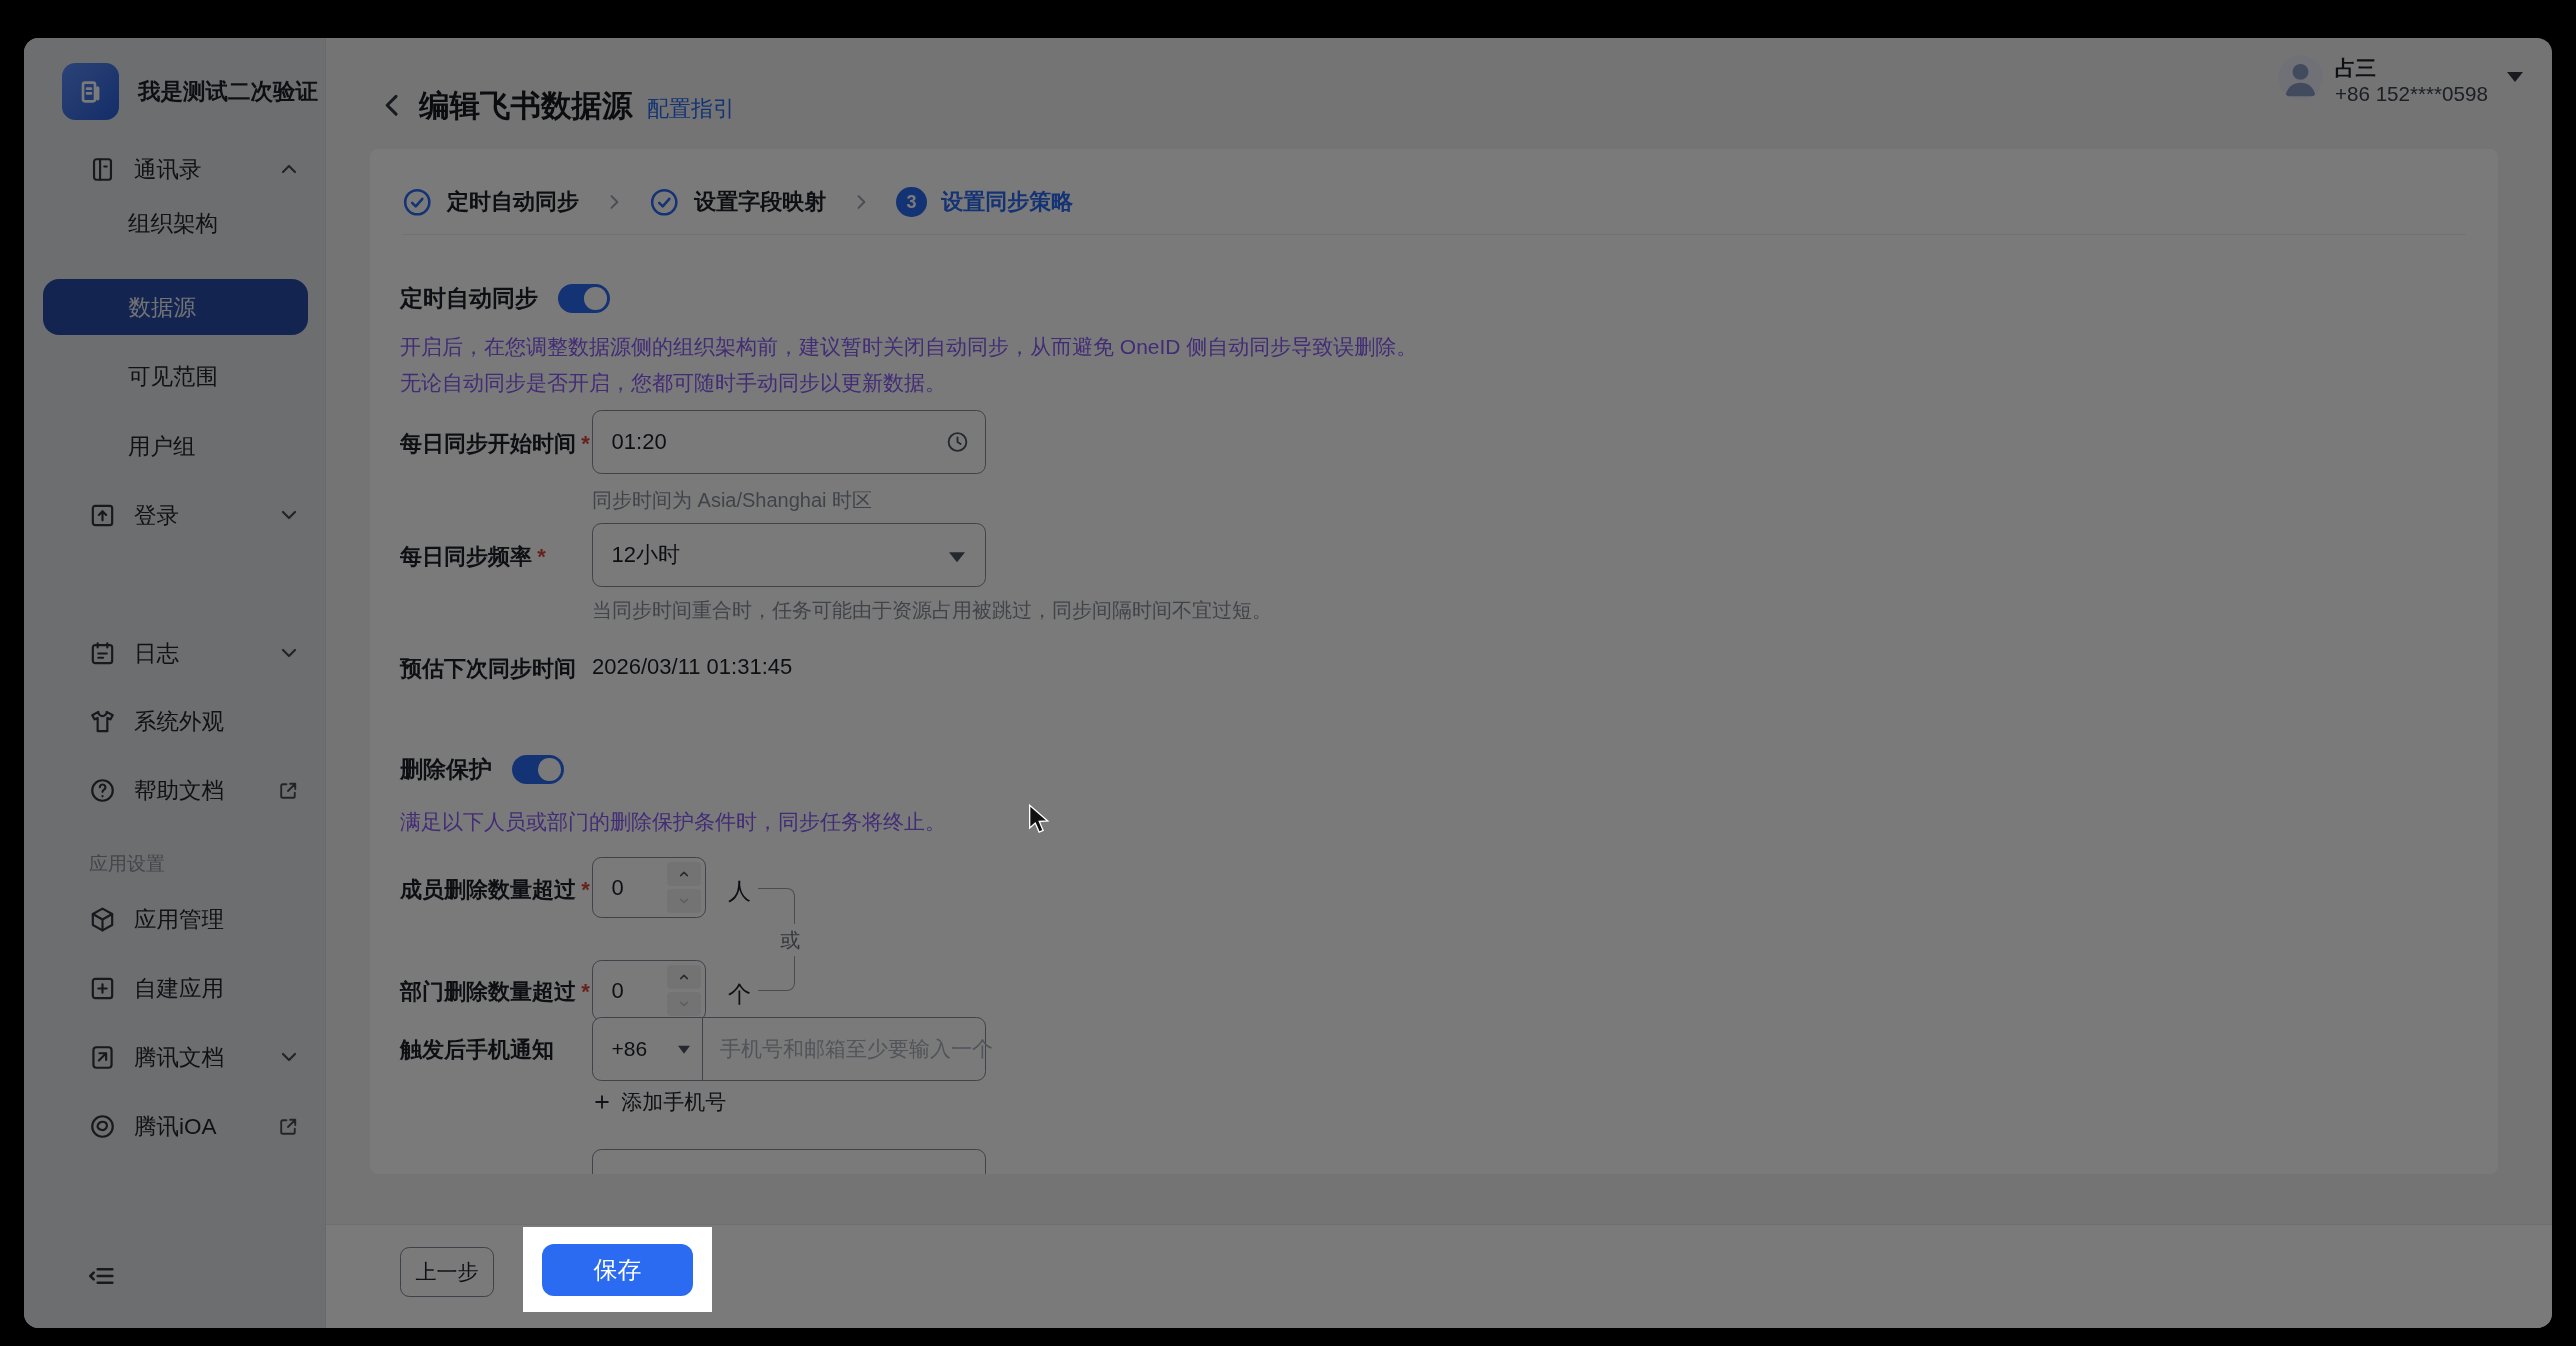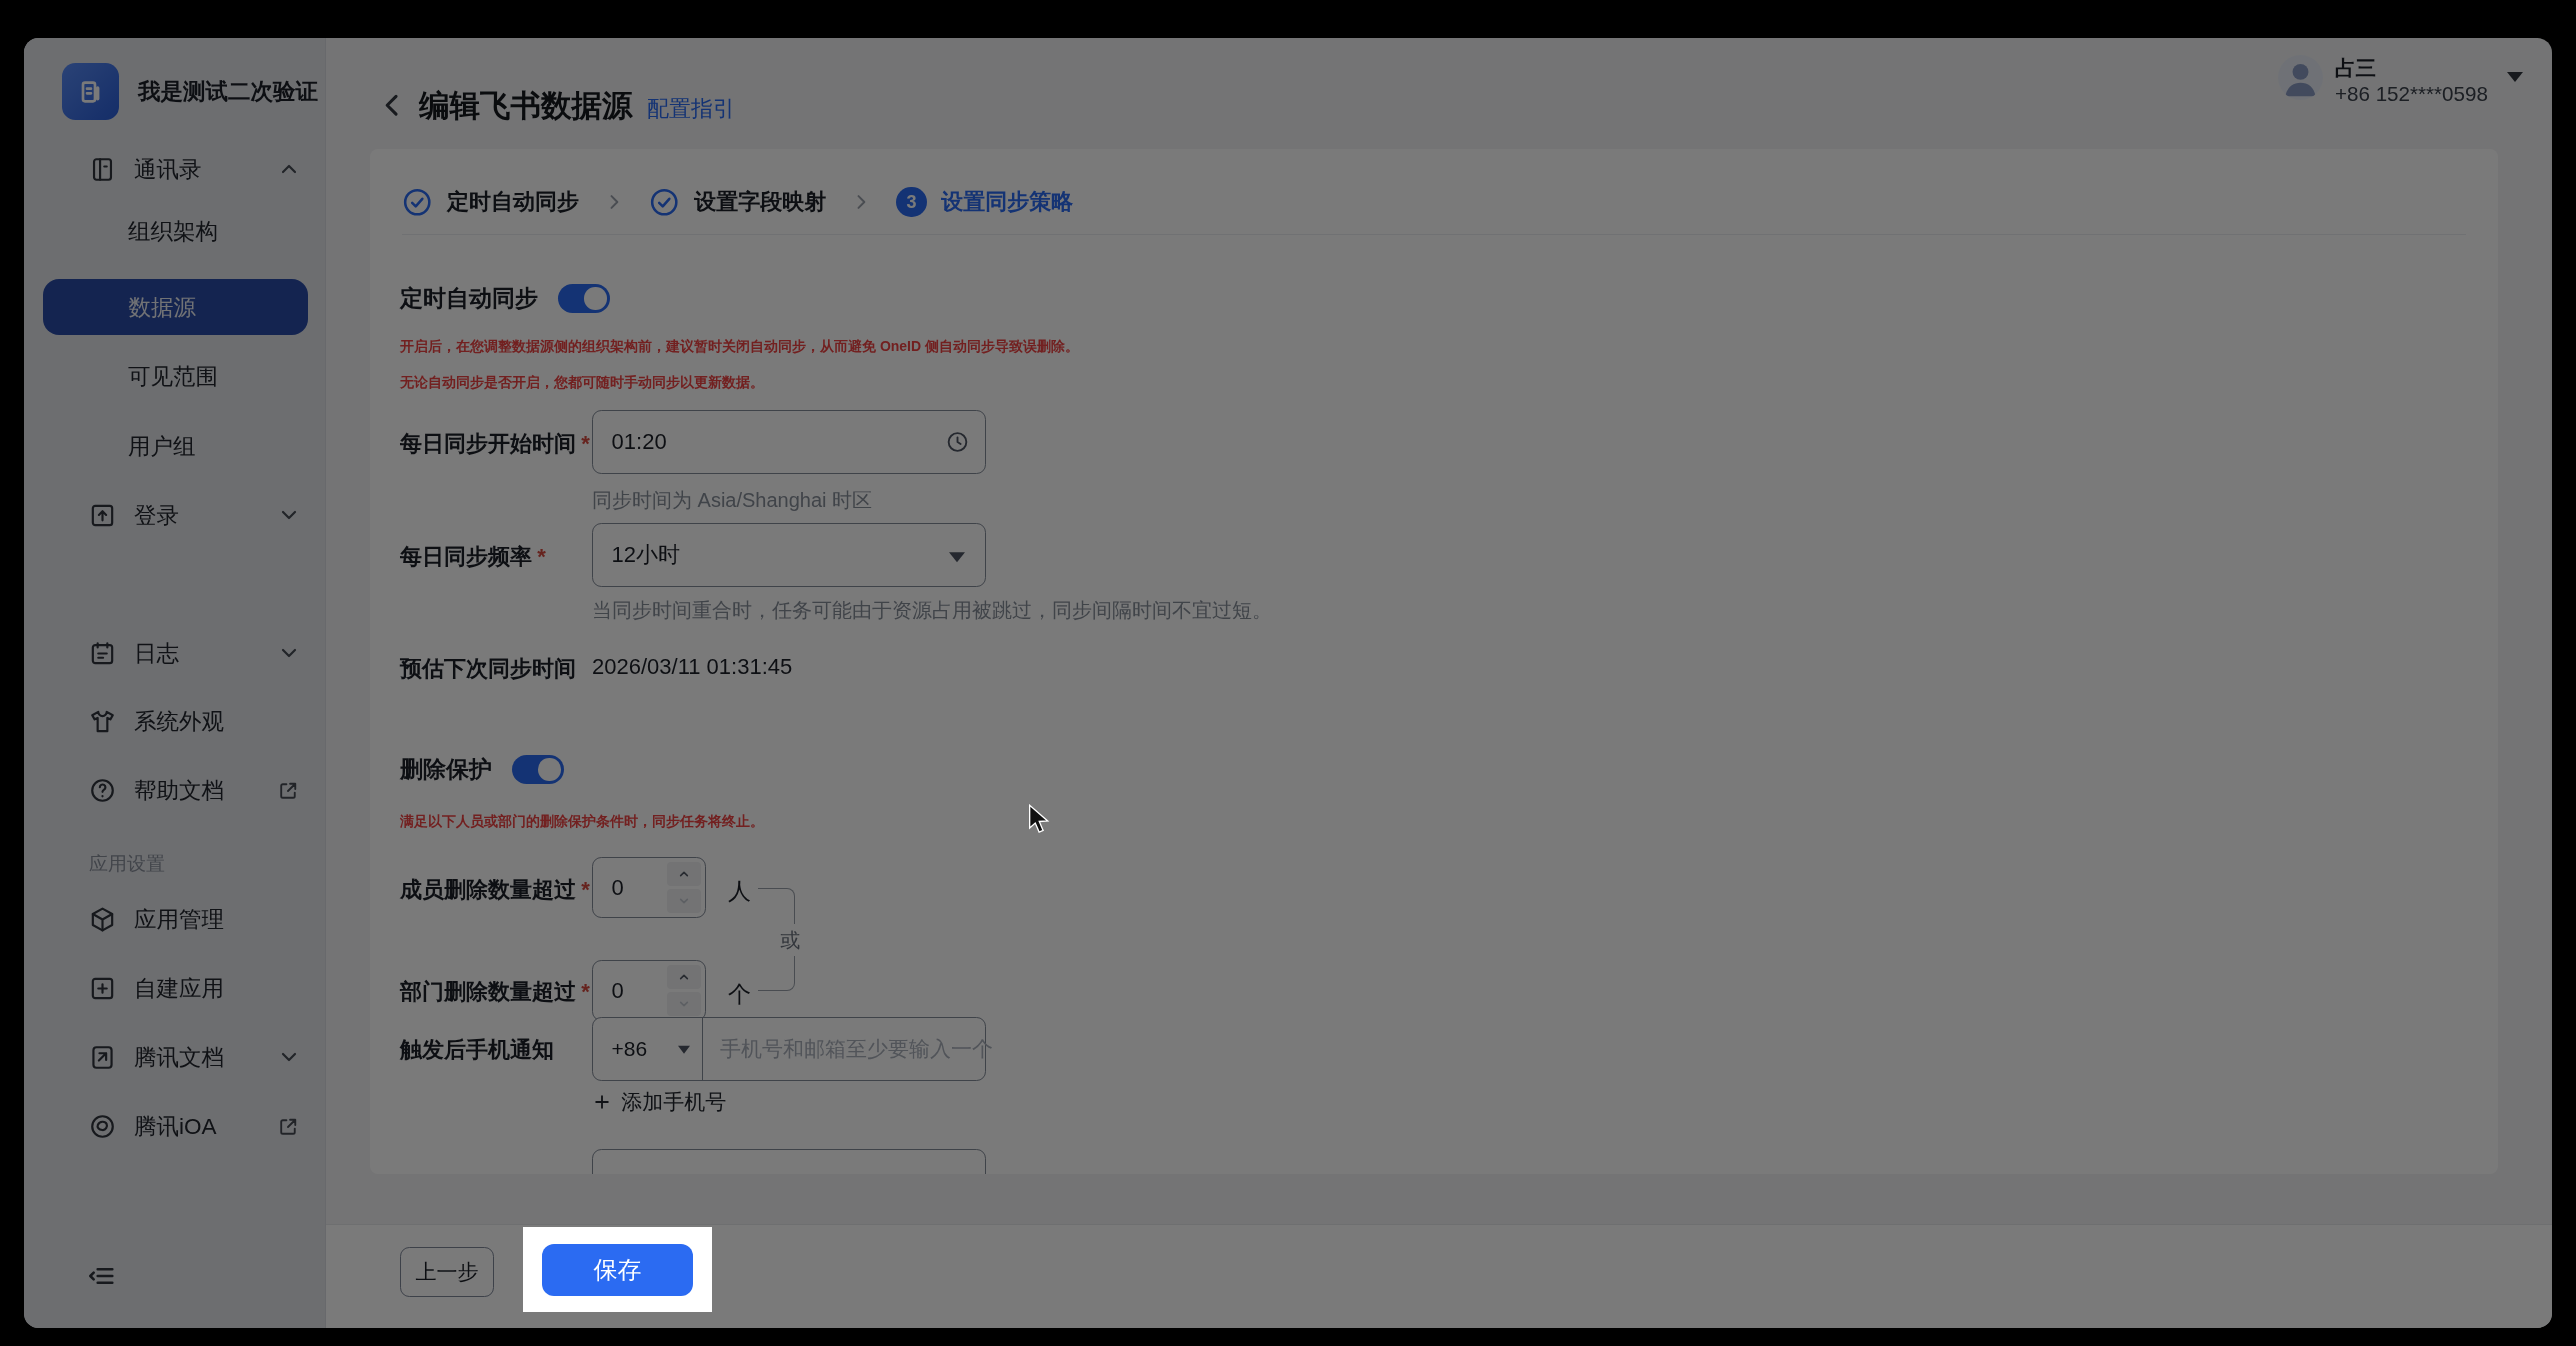--- a/index.html
+++ b/index.html
@@ -47,21 +47,21 @@
   .step-label.current { color:#2b6bf2; }
   .step-num { width:30.5px; height:30.5px; border-radius:50%; background:#2b6bf2; color:#fff;
     display:flex; align-items:center; justify-content:center; font-size:18px; font-weight:700; }
   .step-sep { width:20px; height:20px; color:#9ba1ab; }
   .card-divider { position:absolute; left:32px; right:32px; top:85px; height:0; border-top:1.3px solid #ebedf0; }
   .flabel { position:absolute; left:30px; font-size:22px; font-weight:600; color:#1d2129; white-space:nowrap; }
   .req { color:#d5493f; margin-left:5.3px; font-weight:700; }
   .toggle { position:relative; display:inline-block; width:52px; height:29px; border-radius:14.6px;
     background:#2b6bf2; cursor:pointer; }
   .toggle .knob { position:absolute; right:3.3px; top:3.3px; width:22.5px; height:22.5px; border-radius:50%; background:#fff; }
-  .mutetext { font-size:14px; color:#ef4444; line-height:35px; white-space:nowrap;font-weight:bold; }
+  .mutetext { font-size:21px; color:#8b5cf6; line-height:35px; white-space:nowrap; }
   .field { position:absolute; background:#fff; border:1.3px solid #848c99; border-radius:9.3px; }
   .field .fval { position:absolute; left:18.6px; top:50%; transform:translateY(-50%); font-size:22px; color:#1d2129; }
   .helper { position:absolute; left:222px; font-size:20px; color:#878e99; white-space:nowrap; }
   .value-text { position:absolute; left:222px; font-size:22px; color:#1d2129; white-space:nowrap; }
   .clock-ic { position:absolute; right:14.6px; top:50%; transform:translateY(-50%); width:25px; height:25px; color:#4e5562; }
   .sel-caret { position:absolute; right:20px; top:50%; transform:translateY(-2.7px); width:0; height:0;
     border-left:8px solid transparent; border-right:8px solid transparent; border-top:10px solid #4e5562; }
   .spin { position:absolute; right:4px; top:4px; bottom:4px; width:34px; display:flex; flex-direction:column; gap:2.7px; }
   .spin .sbtn { flex:1; background:#f0f1f3; border-radius:4px; display:flex; align-items:center; justify-content:center; cursor:pointer; }
   .spin svg { width:16px; height:16px; }
@@ -118,21 +118,21 @@
         </svg>
         </span>
       <span class="slabel">通讯录</span>
       <span class="rchev">
         <svg viewBox="0 0 24 24" fill="none" stroke="currentColor" stroke-width="2.2" stroke-linecap="round" stroke-linejoin="round">
             <path d="M6 15l6-6 6 6"></path>
           </svg>
         </span>
     </div>
 
-    <div class="srow" style="top:164px;">
+    <div class="srow" style="top:156px;">
       <span class="slabel sub">组织架构</span>
     </div>
 
     <div class="active-pill" style="top:241px;">
       <span class="plabel">数据源</span>
     </div>
 
     <div class="srow" style="top:309px;">
       <span class="slabel sub">可见范围</span>
     </div>

